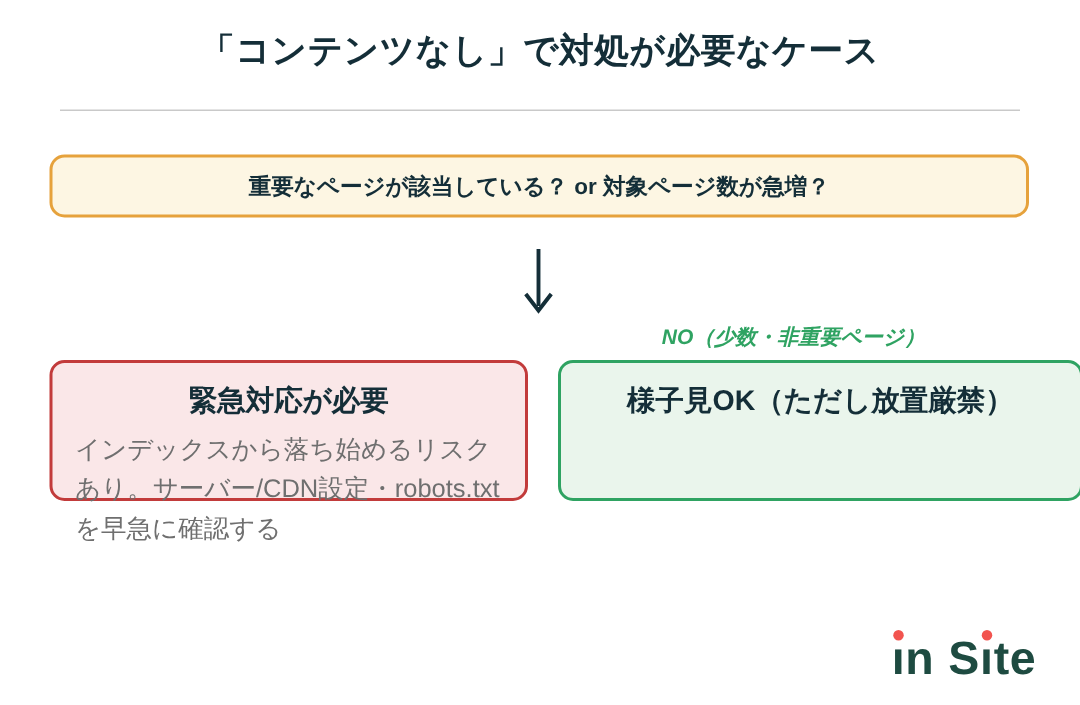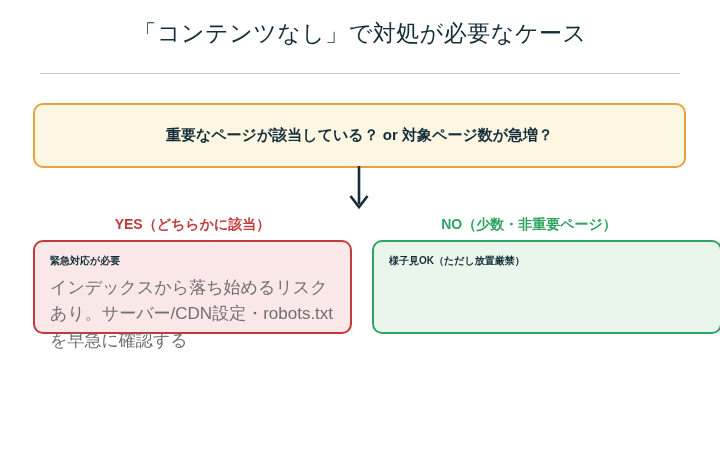--- a/index.html
+++ b/index.html
@@ -19,66 +19,67 @@
   .page{
     position:relative;
     width:720px;height:470px;
     background:#ffffff;
     font-family:"Liberation Sans","DejaVu Sans",sans-serif;
     overflow:hidden;
   }
   .title{
     position:absolute;left:0;top:18px;width:720px;
     text-align:center;
-    font-size:23px;font-weight:400;color:var(--ink);
+    font-size:23px;font-weight:700;color:var(--ink);
     letter-spacing:.5px;
   }
   .divider{
     position:absolute;left:40px;top:73px;width:640px;height:1px;
     background:var(--divider);
   }
   .question-box{
-    position:absolute;left:33px;top:103px;width:653px;height:65px;
+    position:absolute;left:33px;top:103px;width:653px;height:42px;
     box-sizing:border-box;
     border:2px solid var(--question-border);
     background:var(--question-bg);
     border-radius:10px;
     display:flex;align-items:center;justify-content:center;
   }
   .question-text{
     font-size:15px;font-weight:700;color:var(--ink);
   }
   .arrow{
     position:absolute;left:344px;top:164px;width:30px;height:46px;
   }
   .branch-label{
     position:absolute;top:216px;height:18px;
     text-align:center;font-size:14px;font-weight:700;
   }
   .branch-label.yes{left:33px;width:319px;color:var(--yes-red);}
-  .branch-label.no{left:372px;width:314px;color:var(--no-green);}
+  .branch-label.no{left:372px;width:314px;color:var(--no-green);font-style:italic;}
   .card{
     position:absolute;top:240px;height:94px;
     box-sizing:border-box;
     border-radius:10px;
     padding:12px 15px;
   }
   .card.yes{
     left:33px;width:319px;
     background:var(--yes-bg);
     border:2px solid var(--yes-red);
   }
   .card.no{
     left:372px;width:350px;
     background:var(--no-bg);
     border:2px solid var(--no-green);
   }
   .card-title{
-    font-size:10px;font-weight:700;color:var(--ink);
+    font-size:19px;font-weight:700;color:var(--ink);
     margin:0 0 7px 0;
+    text-align:center;
   }
   .card-body{
     font-size:17px;color:var(--body-text);
     line-height:1.55;margin:0;
   }
   .logo{
     position:absolute;right:29px;top:420px;
     font-size:31px;font-weight:700;color:var(--logo-teal);
     letter-spacing:.5px;
     line-height:38px;
@@ -104,26 +105,28 @@
 
   <div class="question-box">
     <span class="question-text">重要なページが該当している？ or 対象ページ数が急増？</span>
   </div>
 
   <svg class="arrow" viewBox="0 0 30 46" xmlns="http://www.w3.org/2000/svg">
     <line x1="15" y1="2" x2="15" y2="40" stroke="#142E38" stroke-width="2.6"></line>
     <polyline points="6.5,32 15,43 23.5,32" fill="none" stroke="#142E38" stroke-width="2.6"></polyline>
   </svg>
 
-  <div class="branch-label yes">YES（どちらかに該当）</div>
   <div class="branch-label no">NO（少数・非重要ページ）</div>
 
   <div class="card yes">
     <p class="card-title">緊急対応が必要</p>
     <p class="card-body">インデックスから落ち始めるリスクあり。サーバー/CDN設定・robots.txtを早急に確認する</p>
   </div>
 
   <div class="card no">
     <p class="card-title">様子見OK（ただし放置厳禁）</p>
   </div>
 
+  <div class="logo" aria-label="in Site">
+    <span class="logo-i">ı</span><span>n S</span><span class="logo-i">ı</span><span>te</span>
+  </div>
 
 </div>
 
 </body></html>

